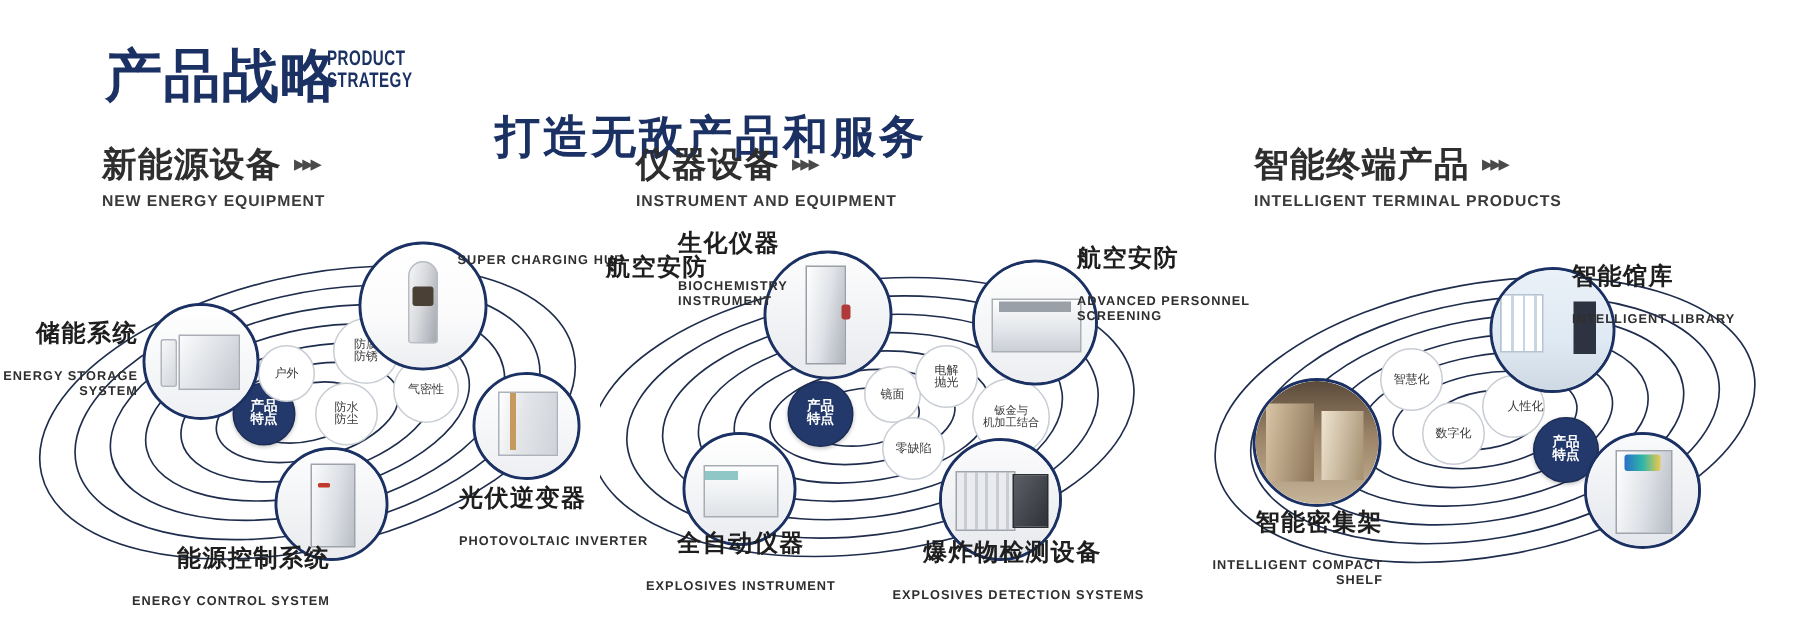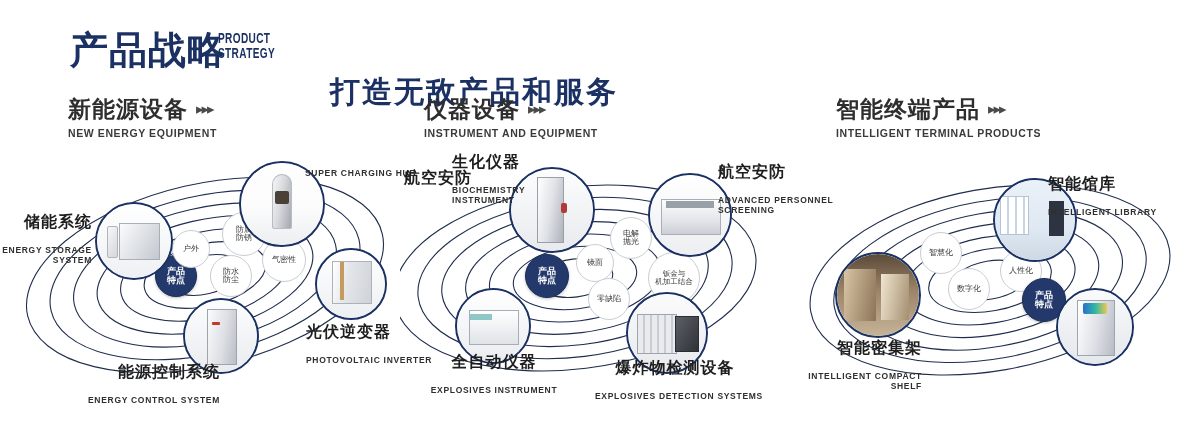--- a/index.html
+++ b/index.html
@@ -312,21 +312,21 @@
     <div>
       <span>产品</span>
       <span>特点</span>
     </div>
   </div>
   <div class="fbubble" style="left:176px; top:94px; width:38px; height:38px; font-size:8px;">
     <div>
         <span>镜面</span>
       </div>
   </div>
-  <div class="fbubble" style="left:210px; top:67px; width:42px; height:42px; font-size:8px;">
+  <div class="fbubble" style="left:210px; top:80px; width:42px; height:42px; font-size:8px;">
     <div>
       <span>电解</span>
       <span>抛光</span>
     </div>
   </div>
   <div class="fbubble" style="left:188px; top:128px; width:42px; height:42px; font-size:8px;">
     <div>
         <span>零缺陷</span>
       </div>
   </div>
@@ -393,21 +393,21 @@
   <div class="fbubble" style="left:120px; top:82px; width:42px; height:42px; font-size:8px;align-items:center;">
     <div>
         <span>智慧化</span>
       </div>
   </div>
   <div class="fbubble" style="left:148px; top:118px; width:42px; height:42px; font-size:8px;">
     <div>
         <span>数字化</span>
       </div>
   </div>
-  <div class="fbubble" style="left:200px; top:100px; width:42px; height:42px; font-size:8px;">
+  <div class="fbubble" style="left:188px; top:100px; width:42px; height:42px; font-size:8px;justify-content:flex-end;">
     <div>
         <span>人性化</span>
       </div>
   </div>
   <div class="fbubble core" style="left:222px; top:128px; width:44px; height:44px; font-size:9px;">
     <div>
       <span>产品</span>
       <span>特点</span>
     </div>
   </div>

